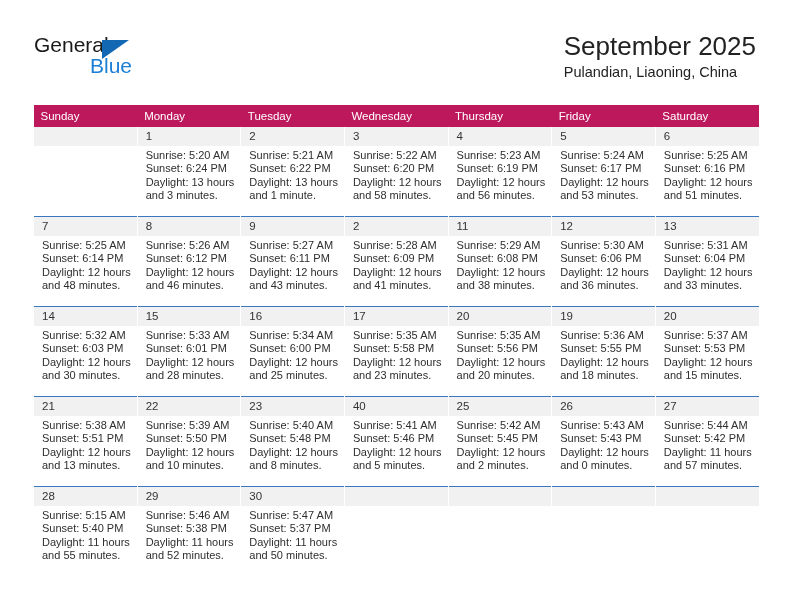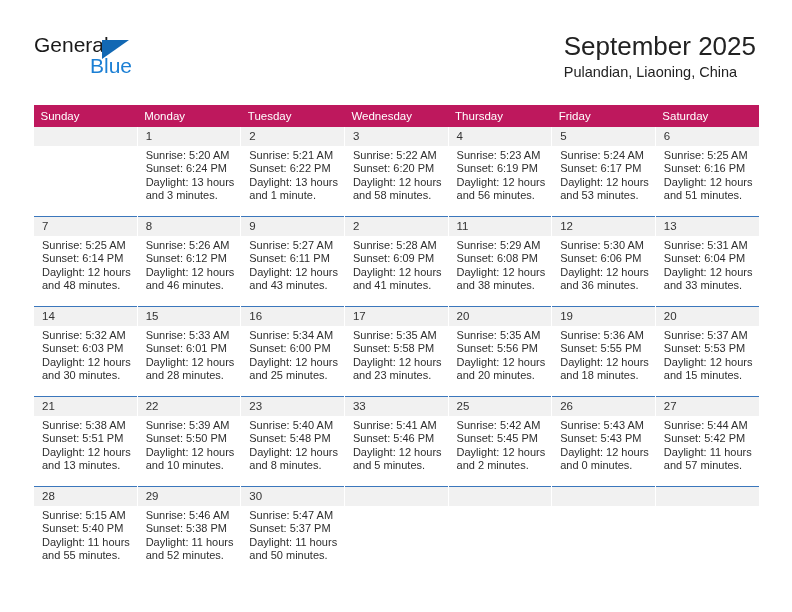--- a/index.html
+++ b/index.html
@@ -390,21 +390,21 @@
             <td class="day-cell">
               <div class="daynum">23</div>
               <div class="info">
                 <div>Sunrise: 5:40 AM</div>
                 <div>Sunset: 5:48 PM</div>
                 <div>Daylight: 12 hours</div>
                 <div>and 8 minutes.</div>
               </div>
             </td>
             <td class="day-cell">
-              <div class="daynum">33</div>
+              <div class="daynum">40</div>
               <div class="info">
                 <div>Sunrise: 5:41 AM</div>
                 <div>Sunset: 5:46 PM</div>
                 <div>Daylight: 12 hours</div>
                 <div>and 5 minutes.</div>
               </div>
             </td>
             <td class="day-cell">
               <div class="daynum">25</div>
               <div class="info">

